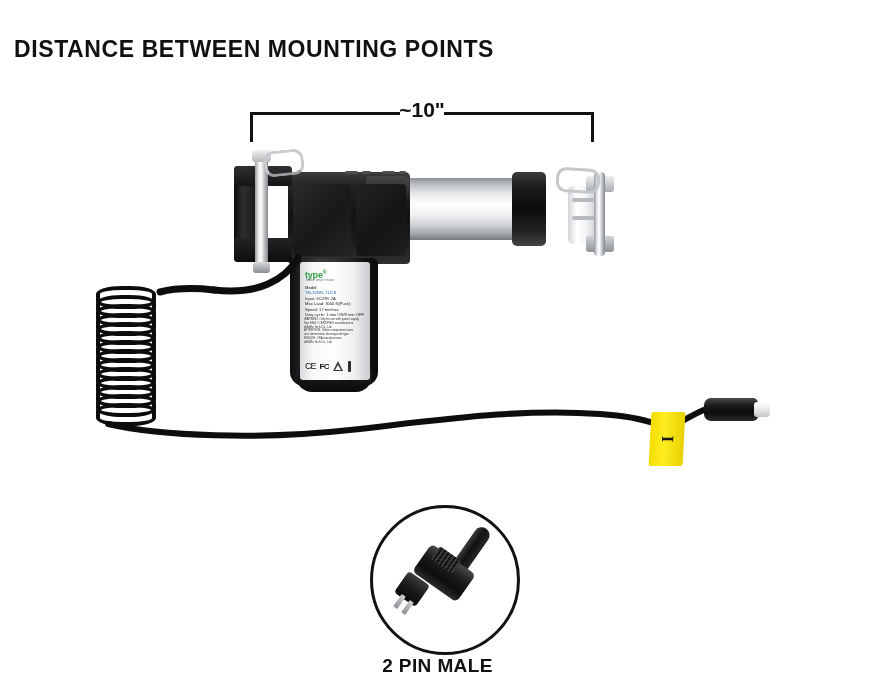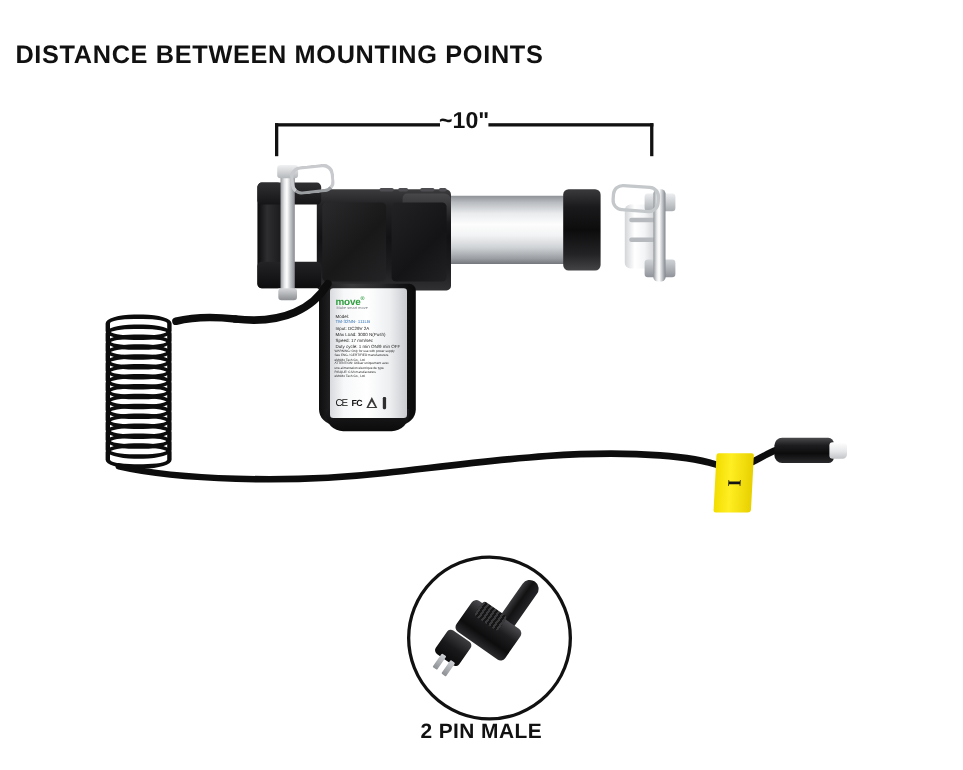--- a/index.html
+++ b/index.html
@@ -313,21 +313,21 @@
     <div class="vent v1"></div>
     <div class="vent v2"></div>
     <div class="vent v3"></div>
     <div class="vent v4"></div>
 
     <div class="motor-barrel"></div>
     <div class="barrel-bottom"></div>
 
     <div class="spec-label">
       <div class="lbl-logo">
-        <span>move</span><span class="reg">®</span>
+        <span>type</span><span class="reg">®</span>
       </div>
       <div class="lbl-tag">Make smart move</div>
       <div class="lbl-specs">
         <div>Model:</div>
         <div class="hl">TM-32NN- 111LB</div>
         <div>Input: DC29V 2A</div>
         <div>Max Load: 3000  N(Push)</div>
         <div>Speed: 17 mm/sec</div>
         <div>Duty cycle: 1 min ON/9 min OFF</div>
       </div>

